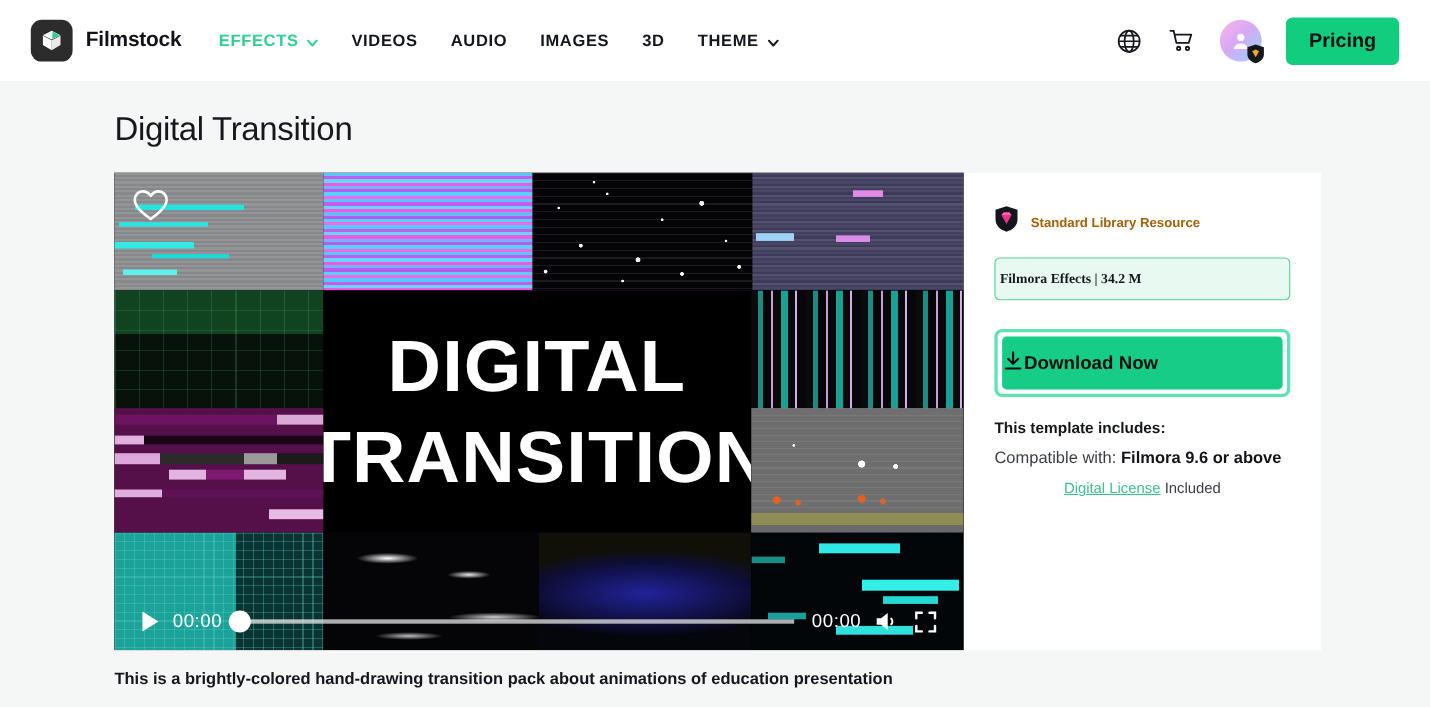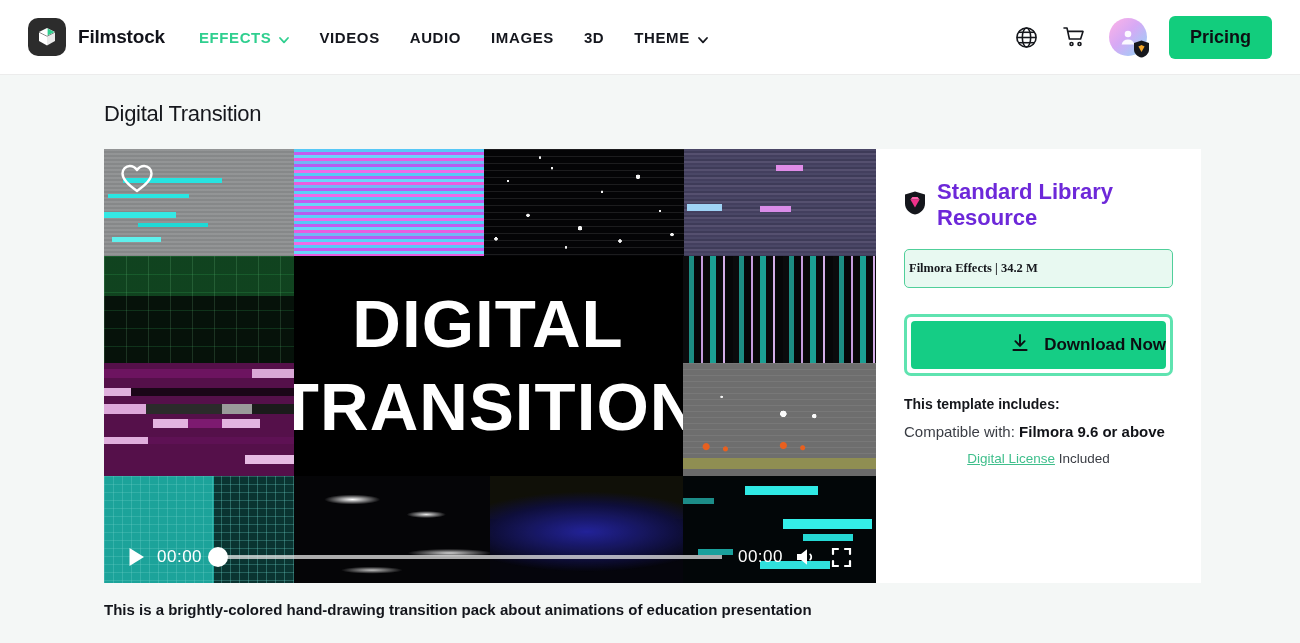--- a/index.html
+++ b/index.html
@@ -54,21 +54,21 @@
     background: #12cd7d; color: #0d0f13;
     font-size: 18px; font-weight: 700;
     border: none; border-radius: 6px;
     padding: 11px 21px; cursor: pointer;
     font-family: "Liberation Sans", sans-serif;
   }
 
   
   .page { padding: 0 0 0 104px; }
   .page-title {
-    font-size: 22px; font-weight: 400; color: #16181d;
+    font-size: 30px; font-weight: 400; color: #16181d;
     margin: 26px 0 22px 0; letter-spacing: -0.3px;
   }
 
   .content { display: flex; width: 1097px; }
 
   
   .player {
     width: 772px; height: 434px;
     background: #000; position: relative; overflow: hidden;
     flex: none;
@@ -273,21 +273,21 @@
     cursor: pointer;
   }
   .vol-btn, .fs-btn { cursor: pointer; display:flex; }
 
   
   .info {
     width: 325px; background: #fff; flex: none;
     padding: 30px 28px 18px 28px;
   }
   .res-row { display: flex; align-items: center; gap: 11px; }
-  .res-title { font-size: 22px; font-weight: 700; color: #6d28d9; }
+  .res-title { font-size: 12px; font-weight: 700; color: #a16207; }
 
   .rate-row { display: flex; align-items: center; gap: 14px; margin-top: 17px; }
   .stars { display: flex; gap: 1px; }
   .rate-link {
     font-size: 14.5px; color: #3fbf8c; text-decoration: underline;
     cursor: pointer;
   }
 
   .cat-box {
     margin-top: 18px;
@@ -296,22 +296,22 @@
     font-size: 12.5px; font-weight: 700; color: #16181d;
     font-family: "Liberation Serif", serif;
   }
 
   .dl-ring {
     margin-top: 26px; border: 3px solid #5fe3b0;
     border-radius: 7px; padding: 4px; background:#fff;
   }
   .dl-btn {
     width: 100%; background: #15cd85; border: none; border-radius: 4px;
-    height: 48px; display: flex; align-items: center; justify-content: flex-end;
-    gap: 14px; cursor: pointer;
+    height: 48px; display: flex; align-items: center; justify-content: flex-start;
+    cursor: pointer;
     font-size: 17px; font-weight: 700; color: #0c0e12;
     font-family: "Liberation Sans", sans-serif;
   }
 
   .includes-title {
     margin-top: 20px; font-size: 14px; font-weight: 700; color: #15171c;
   }
   .spec-grid {
     margin-top: 12px;
     display: grid; grid-template-columns: 150px 1fr;

